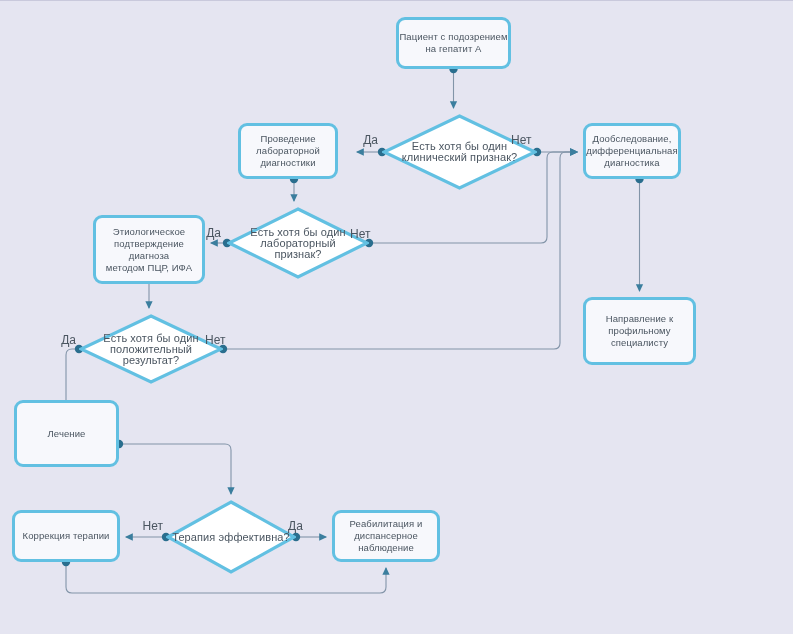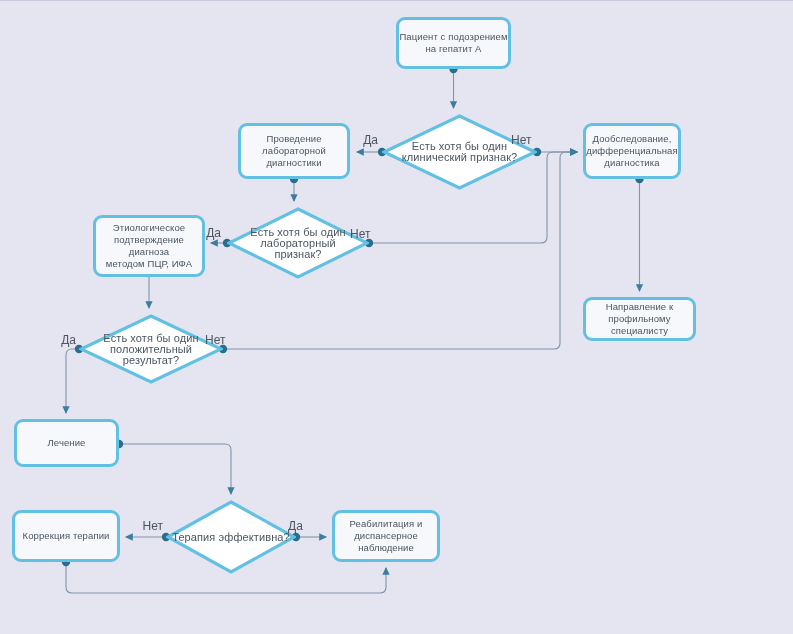--- a/index.html
+++ b/index.html
@@ -127,37 +127,37 @@
       <circle cx="166" cy="536" r="4.2"></circle>
       <circle cx="296" cy="536" r="4.2"></circle>
       <circle cx="66" cy="561" r="4.2"></circle>
     </g>
   </svg>
 
   <div class="node proc" style="left:396px;top:16px;width:115px;height:52px;">
     <div class="label">Пациент с подозрением<br>на гепатит А</div>
   </div>
 
-  <div class="node proc" style="left:238px;top:122px;width:112px;height:56px;">
+  <div class="node proc" style="left:238px;top:122px;width:100px;height:56px;">
     <div class="label">Проведение<br>лабораторной<br>диагностики</div>
   </div>
 
   <div class="node proc" style="left:583px;top:122px;width:98px;height:56px;">
     <div class="label">Дообследование,<br>дифференциальная<br>диагностика</div>
   </div>
 
-  <div class="node proc" style="left:93px;top:214px;width:112px;height:62px;">
+  <div class="node proc" style="left:93px;top:214px;width:112px;height:69px;">
     <div class="label">Этиологическое<br>подтверждение<br>диагноза<br>методом ПЦР, ИФА</div>
   </div>
 
-  <div class="node proc" style="left:583px;top:296px;width:113px;height:44px;">
+  <div class="node proc" style="left:583px;top:296px;width:113px;height:68px;">
     <div class="label">Направление к<br>профильному<br>специалисту</div>
   </div>
 
-  <div class="node proc" style="left:14px;top:418px;width:105px;height:48px;">
+  <div class="node proc" style="left:14px;top:399px;width:105px;height:67px;">
     <div class="label">Лечение</div>
   </div>
 
   <div class="node proc" style="left:332px;top:509px;width:108px;height:52px;">
     <div class="label">Реабилитация и<br>диспансерное<br>наблюдение</div>
   </div>
 
   <div class="node proc" style="left:12px;top:509px;width:108px;height:52px;">
     <div class="label">Коррекция терапии</div>
   </div>

